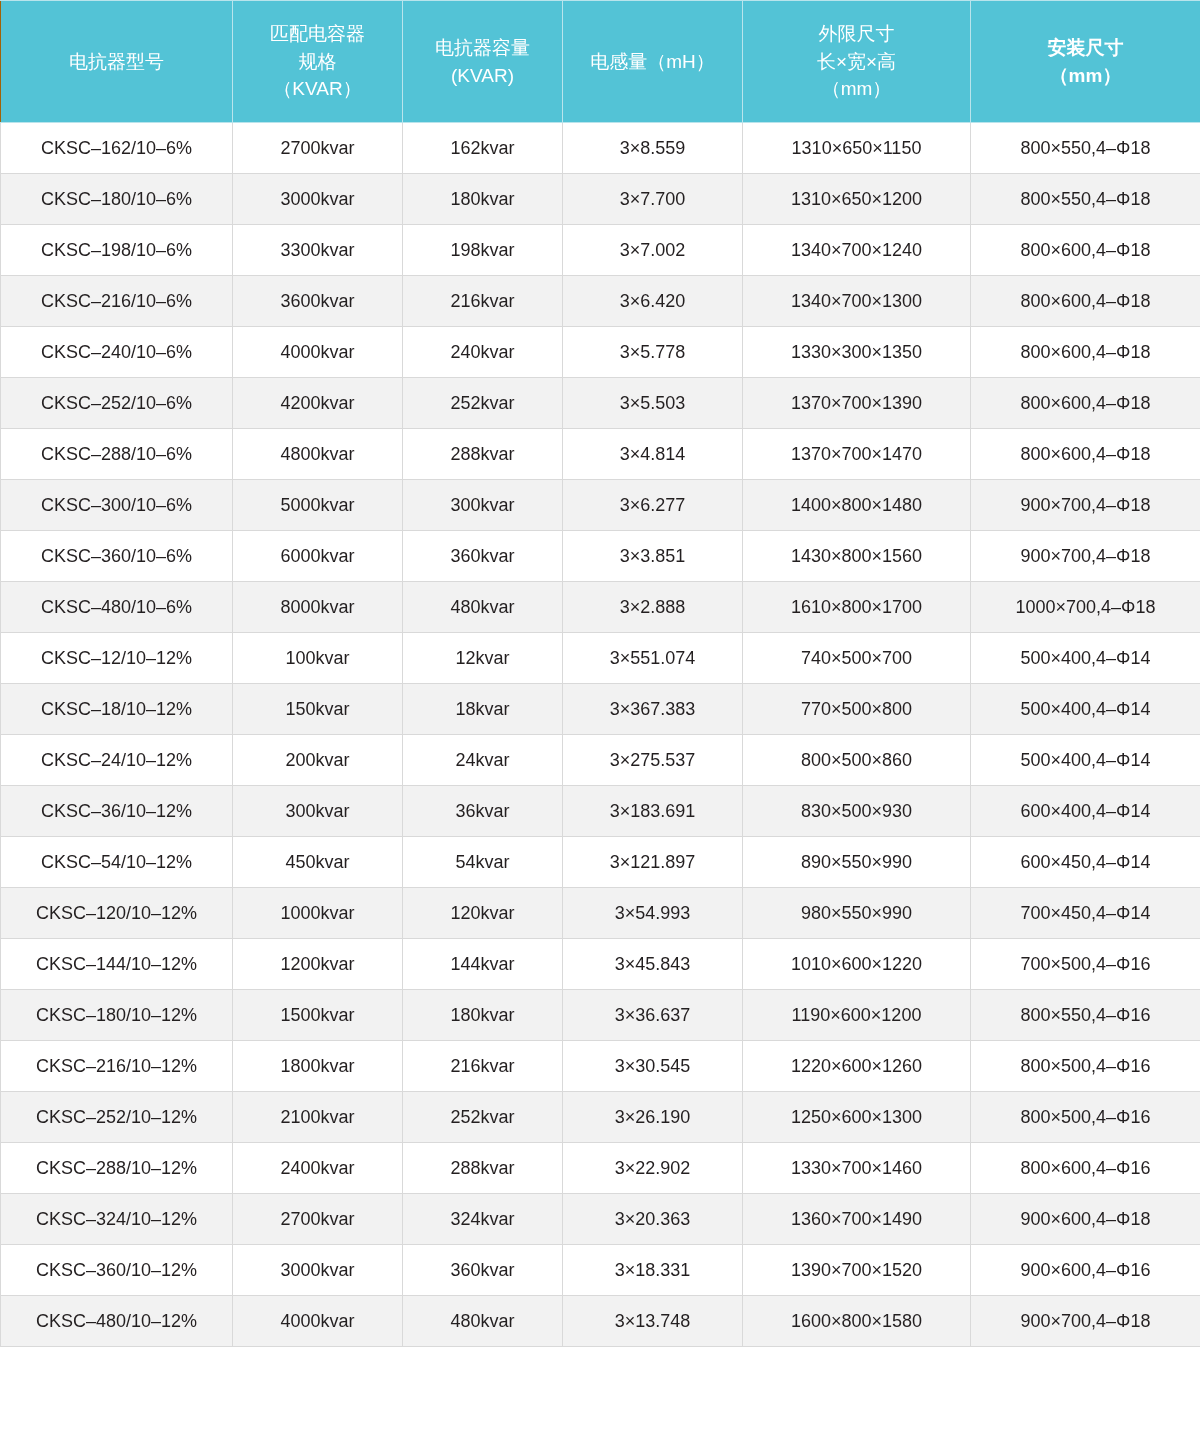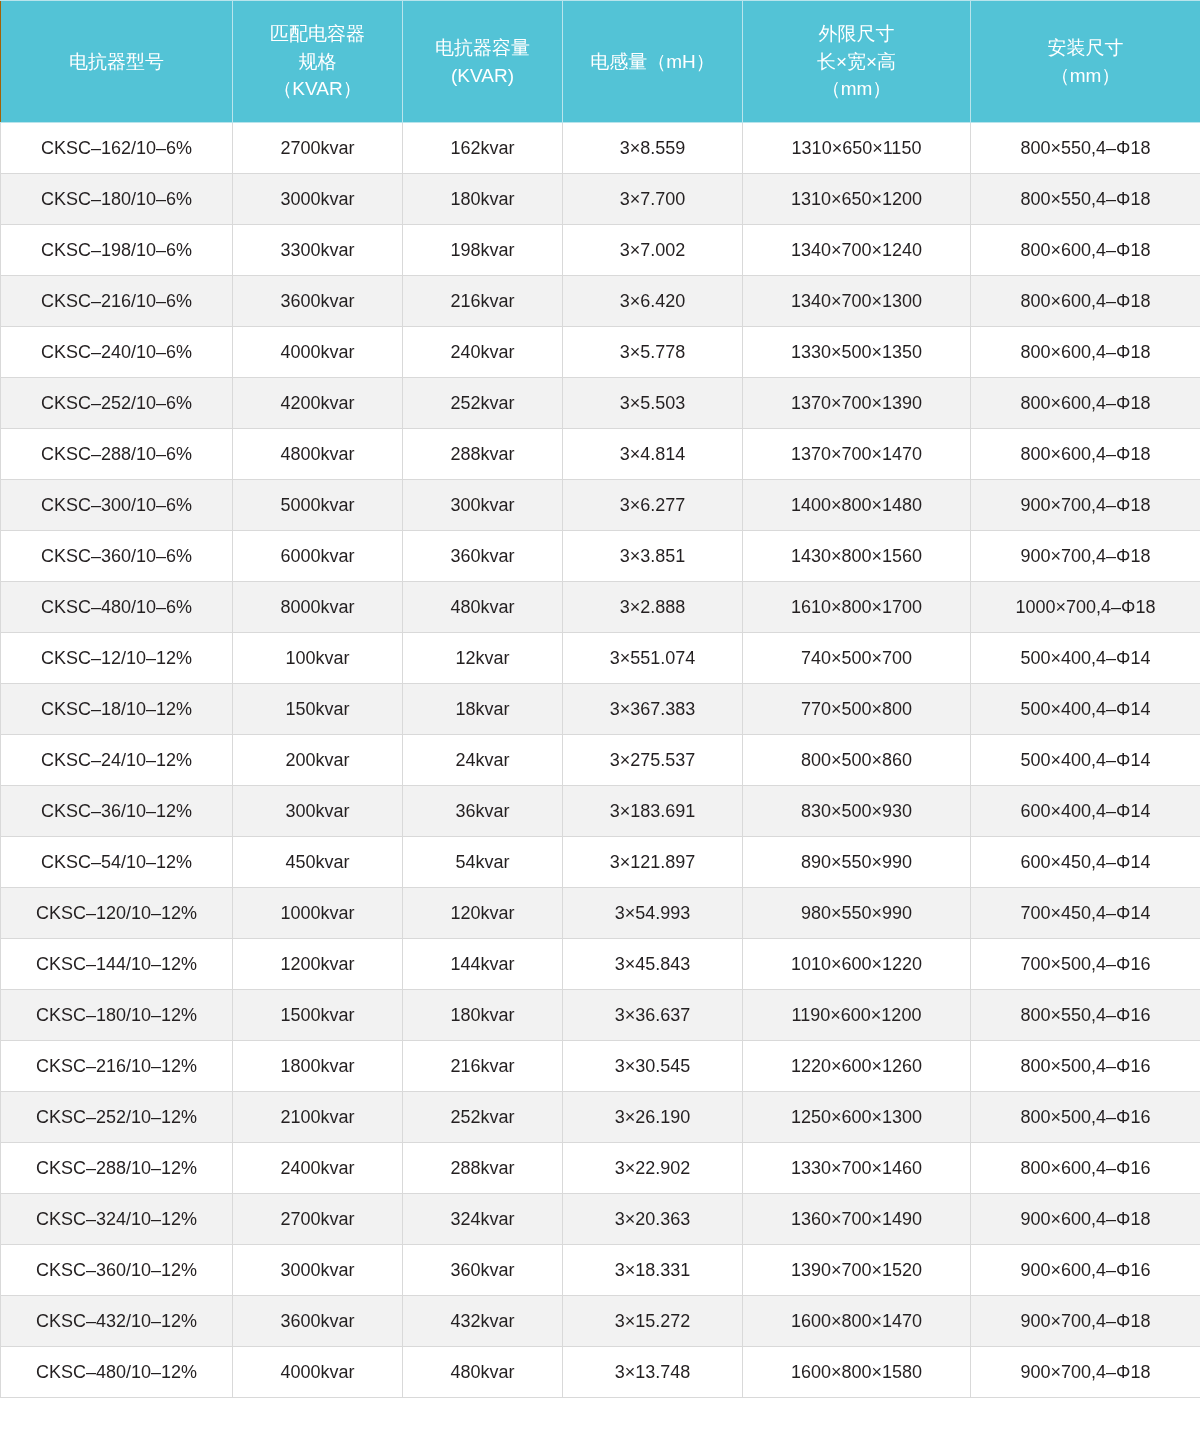--- a/index.html
+++ b/index.html
@@ -30,21 +30,21 @@
     font-weight: normal;
     font-size: 19px;
     line-height: 1.45;
     height: 113px;
     border: 1px solid #b9e4ec;
     padding: 4px 6px;
     text-align: center;
     vertical-align: middle;
   }
   .spec-table thead th:first-child { border-left: 1px solid #a16207; }
-  .spec-table thead th:last-child { border-right: 1px solid #53c3d6; }
+  .spec-table thead th:last-child { border-right: 1px solid #53c3d6; font-weight: bold; }
 
   .spec-table tbody td {
     height: 46px;
     border: 1px solid #d9d9d9;
     font-size: 18px;
     text-align: center;
     vertical-align: middle;
     padding: 2px 4px;
     white-space: nowrap;
     color: #231f20;
@@ -125,21 +125,21 @@
         <td>216kvar</td>
         <td>3×6.420</td>
         <td>1340×700×1300</td>
         <td>800×600,4–Φ18</td>
       </tr>
       <tr>
         <td>CKSC–240/10–6%</td>
         <td>4000kvar</td>
         <td>240kvar</td>
         <td>3×5.778</td>
-        <td>1330×500×1350</td>
+        <td>1330×300×1350</td>
         <td>800×600,4–Φ18</td>
       </tr>
       <tr>
         <td>CKSC–252/10–6%</td>
         <td>4200kvar</td>
         <td>252kvar</td>
         <td>3×5.503</td>
         <td>1370×700×1390</td>
         <td>800×600,4–Φ18</td>
       </tr>
@@ -273,28 +273,20 @@
       </tr>
       <tr>
         <td>CKSC–360/10–12%</td>
         <td>3000kvar</td>
         <td>360kvar</td>
         <td>3×18.331</td>
         <td>1390×700×1520</td>
         <td>900×600,4–Φ16</td>
       </tr>
       <tr>
-        <td>CKSC–432/10–12%</td>
-        <td>3600kvar</td>
-        <td>432kvar</td>
-        <td>3×15.272</td>
-        <td>1600×800×1470</td>
-        <td>900×700,4–Φ18</td>
-      </tr>
-      <tr>
         <td>CKSC–480/10–12%</td>
         <td>4000kvar</td>
         <td>480kvar</td>
         <td>3×13.748</td>
         <td>1600×800×1580</td>
         <td>900×700,4–Φ18</td>
       </tr>
     </tbody>
 </table>
 

